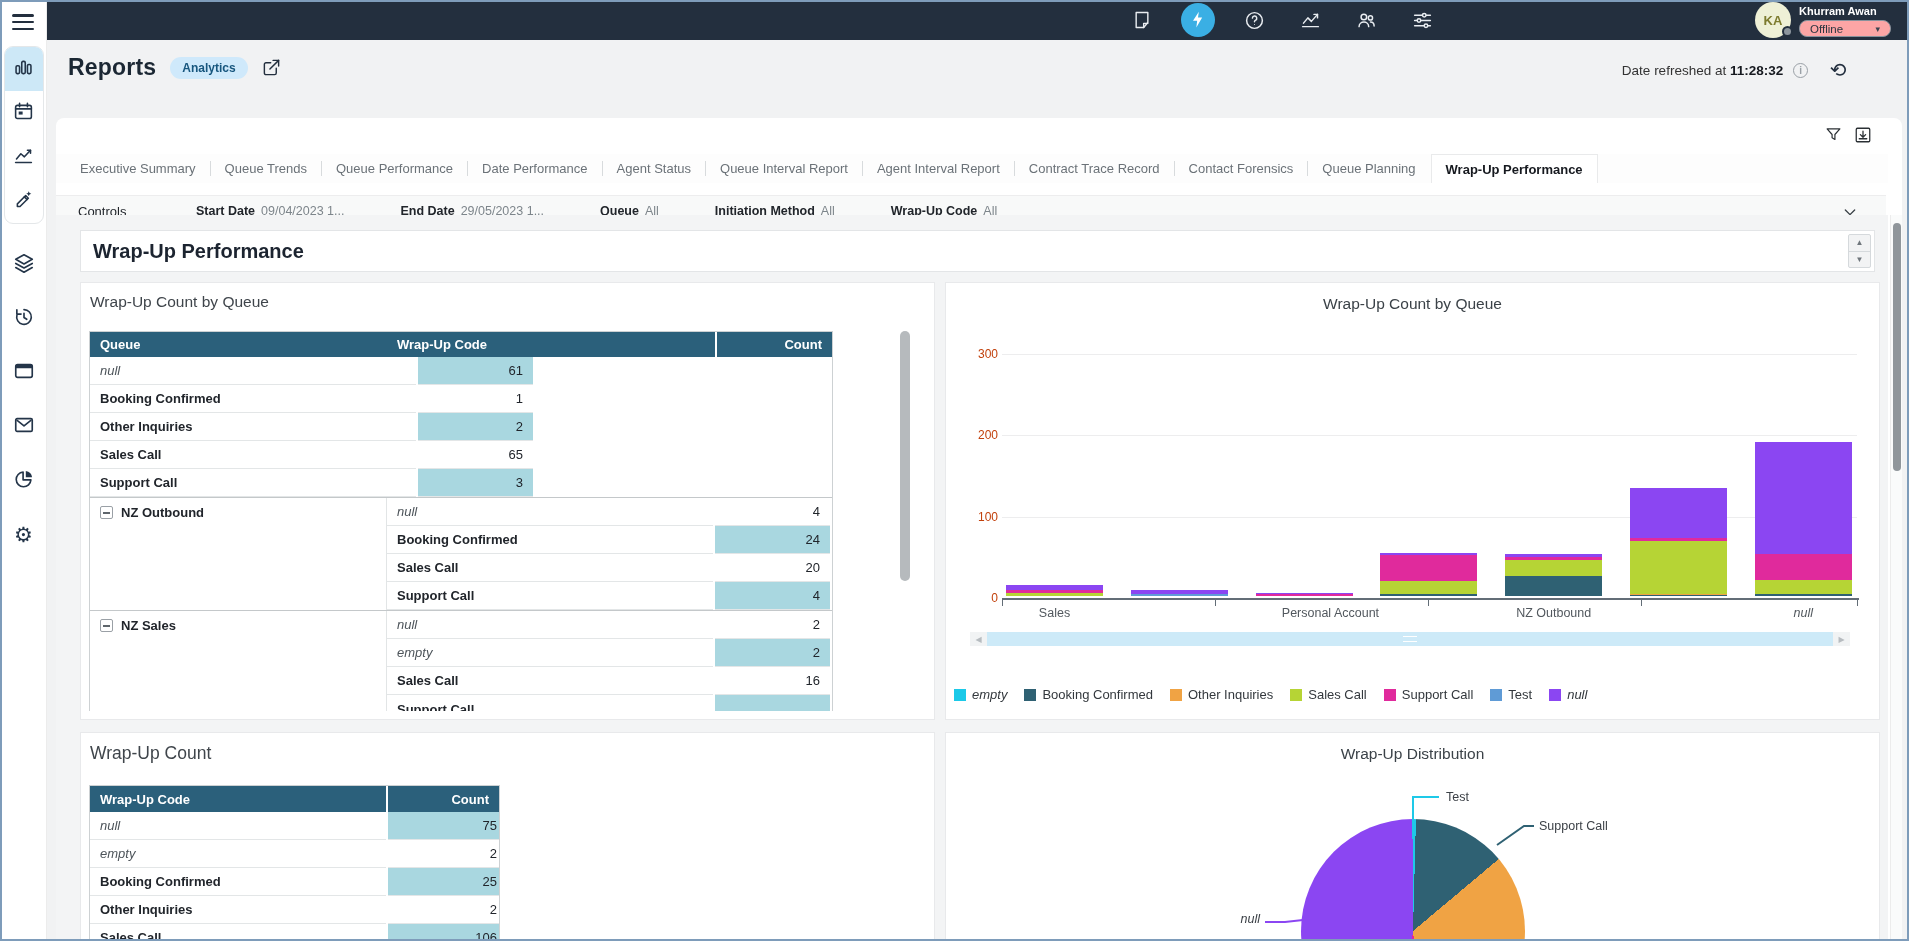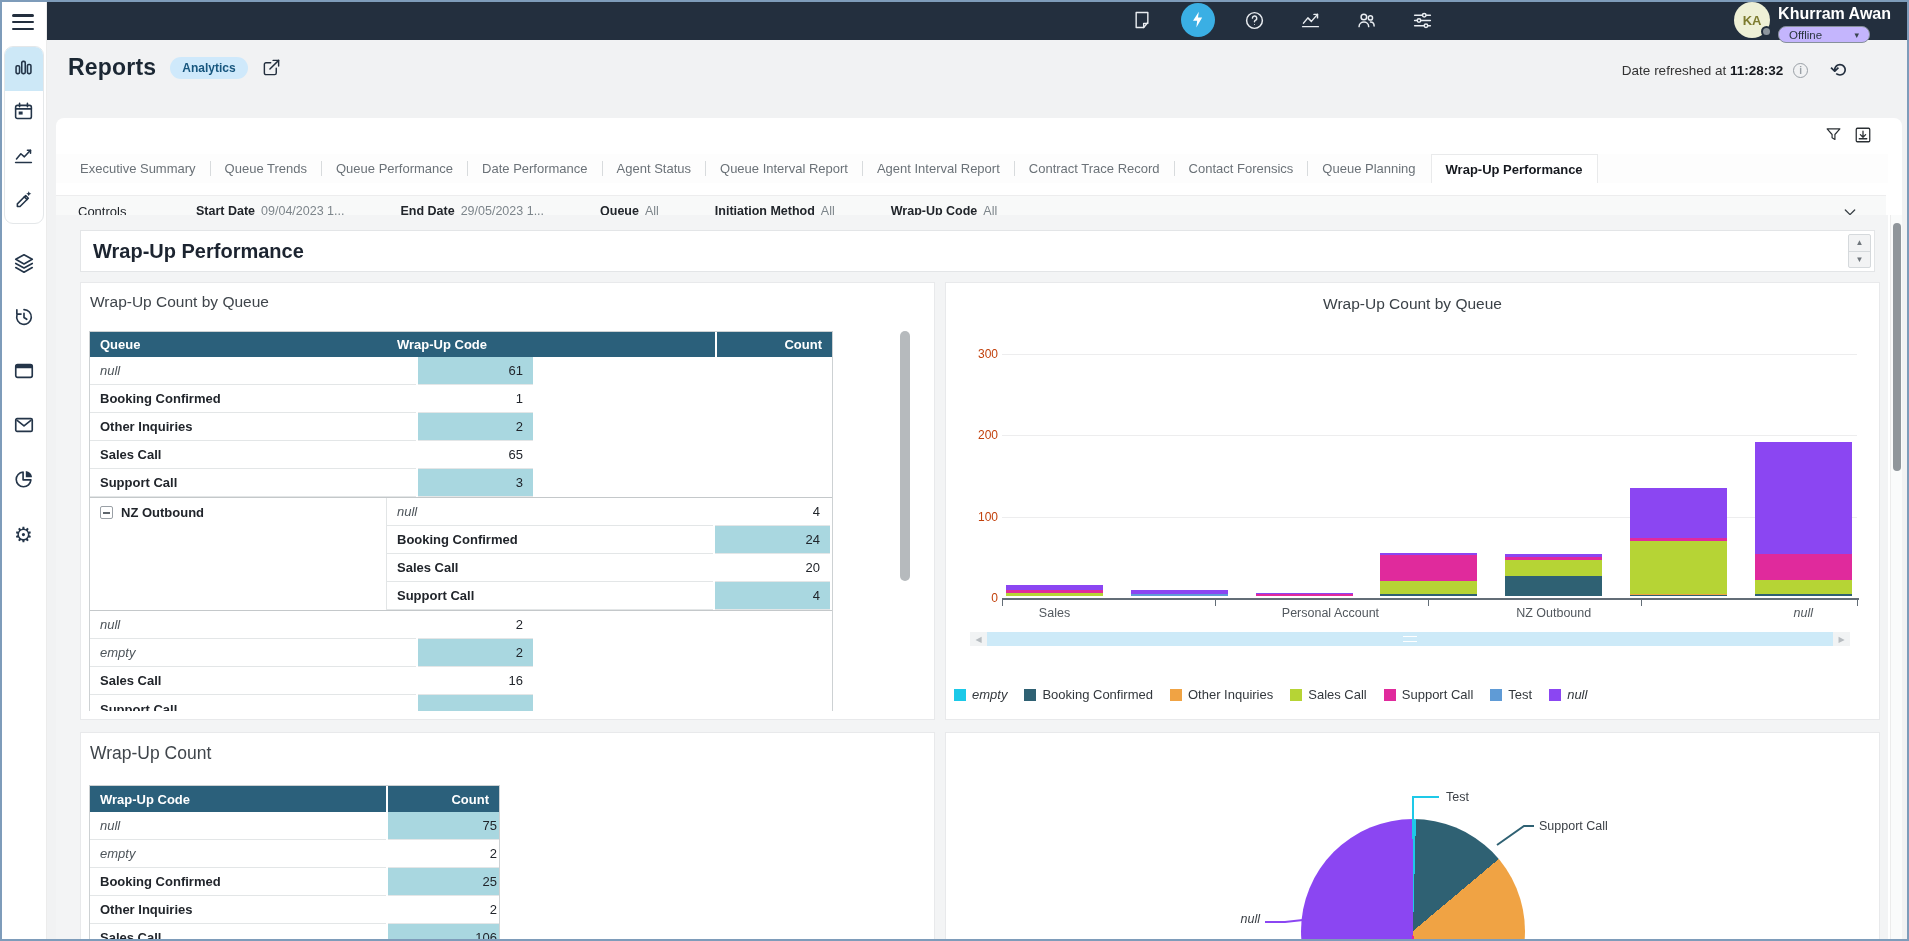--- a/index.html
+++ b/index.html
@@ -13,22 +13,22 @@
   .tb-icons { position:absolute; right:470px; top:0; height:40px; display:flex; align-items:center; gap:22px; }
   .tb-icon { width:34px; height:34px; display:flex; align-items:center; justify-content:center; cursor:pointer; border-radius:50%; }
   .tb-icon.active { background:#3aafe4; }
   .tb-icon svg { stroke:#e9edf1; fill:none; stroke-width:1.7; stroke-linecap:round; stroke-linejoin:round; }
   .userbox { position:absolute; right:18px; top:2px; display:flex; align-items:flex-start; gap:8px; }
   .avatar-wrap { position:relative; width:36px; height:36px; }
   .avatar { width:36px; height:36px; border-radius:50%; background:#eef0d6; color:#7d7b2e; font-weight:bold;
     font-size:13px; display:flex; align-items:center; justify-content:center; }
   .status-dot { position:absolute; right:-2px; bottom:1px; width:11px; height:11px; border-radius:50%;
     background:#8c959d; border:2px solid #232f3e; }
-  .user-name { color:#fff; font-size:16px; font-weight:bold; margin-top:3px; }
-  .status-select { margin-top:3px; width:92px; height:17px; background:#c4b5fd; border:1px solid #87919b; border-radius:8px;
+  .user-name { color:#fff; font-size:11px; font-weight:bold; margin-top:3px; }
+  .status-select { margin-top:3px; width:92px; height:17px; background:#fca5a5; border:1px solid #87919b; border-radius:8px;
     font-size:11.5px; color:#2b3640; display:flex; align-items:center; justify-content:space-between; padding:0 10px; cursor:pointer; }
   .status-select .chev { font-size:9px; color:#3a4450; }
 
   
   .sidebar { position:absolute; left:0; top:0; bottom:0; width:47px; background:#fff; z-index:6;
     border-right:1px solid #ececec; }
   .hamburger { width:22px; height:16px; margin:14px auto 18px; display:flex; flex-direction:column; justify-content:space-between; cursor:pointer; }
   .hamburger span { display:block; height:2.5px; background:#232f3e; border-radius:2px; }
   .side-group { width:40px; margin:0 auto; border:1px solid #e4e7e9; border-radius:9px; overflow:hidden; background:#fff; }
   .side-item { width:100%; height:44px; display:flex; align-items:center; justify-content:center; cursor:pointer; }
@@ -481,20 +481,24 @@
                   <div class="cnt">20</div>
                 </div>
                 <div class="trow">
                   <div class="code">Support Call</div>
                   <div class="gapc"></div>
                   <div class="cnt hl">4</div>
                 </div>
               </div>
             </div>
             <div class="tgroup">
+              <div class="qcell">
+                <div class="collapse-box"></div>
+                <div>NZ Sales</div>
+              </div>
               <div class="grows">
                 <div class="trow">
                   <div class="code it">null</div>
                   <div class="gapc"></div>
                   <div class="cnt">2</div>
                 </div>
                 <div class="trow">
                   <div class="code it">empty</div>
                   <div class="gapc"></div>
                   <div class="cnt hl">2</div>
@@ -646,20 +650,21 @@
             <div class="ct-row">
               <div class="c1">Sales Call</div>
               <div class="cg"></div>
               <div class="c2 hl">106</div>
             </div>
           </div>
       </div>
     </div>
 
     <div class="panel" style="left:889px; top:517px; width:935px; height:300px;">
+      <div class="panel-title-center">Wrap-Up Distribution</div>
       <div class="pie" id="pie" style="background: conic-gradient(rgb(30, 201, 232) 0deg, rgb(30, 201, 232) 1.5deg, rgb(47, 97, 115) 1.5deg, rgb(47, 97, 115) 50deg, rgb(240, 163, 68) 50deg, rgb(240, 163, 68) 174deg, rgb(224, 42, 156) 174deg, rgb(224, 42, 156) 187deg, rgb(139, 70, 242) 187deg, rgb(139, 70, 242) 360deg);"></div>
       <svg class="pie-lines" width="935" height="300">
         <path d="M467 106 V64 h26" stroke="#1ec9e8" stroke-width="2" fill="none"></path>
         <path d="M551 112 L578 93 h10" stroke="#2f6173" stroke-width="2" fill="none"></path>
         <path d="M357 187 l-18 2 h-20" stroke="#8b46f2" stroke-width="2" fill="none"></path>
       </svg>
       <div class="pie-label" style="left:500px; top:57px;">Test</div>
       <div class="pie-label" style="left:593px; top:86px;">Support Call</div>
       <div class="pie-label it" style="left:266px; top:179px; width:48px; text-align:right;">null</div>
     </div>

